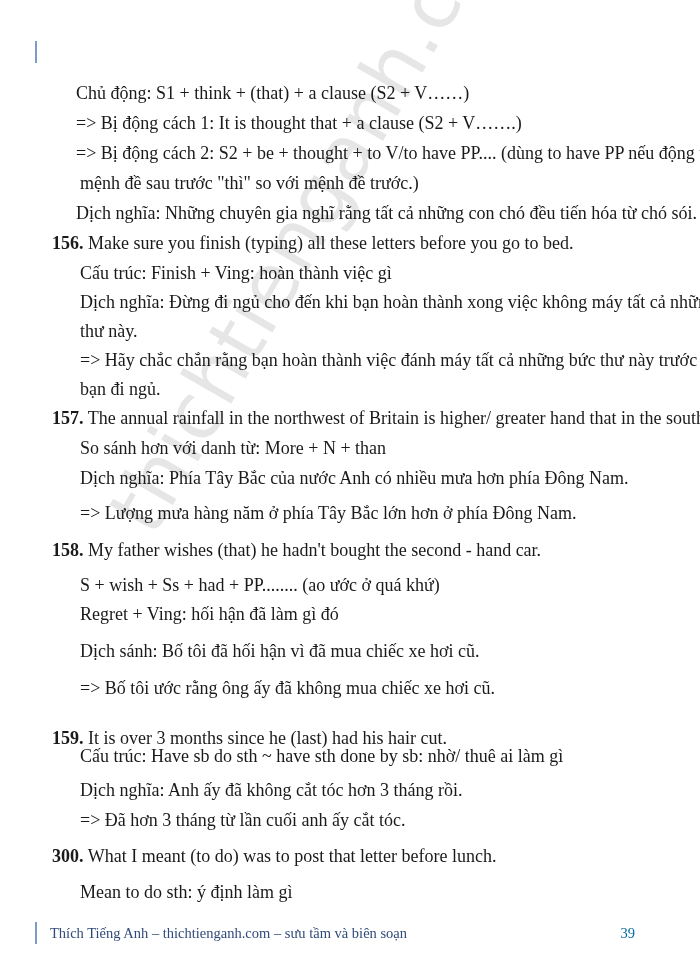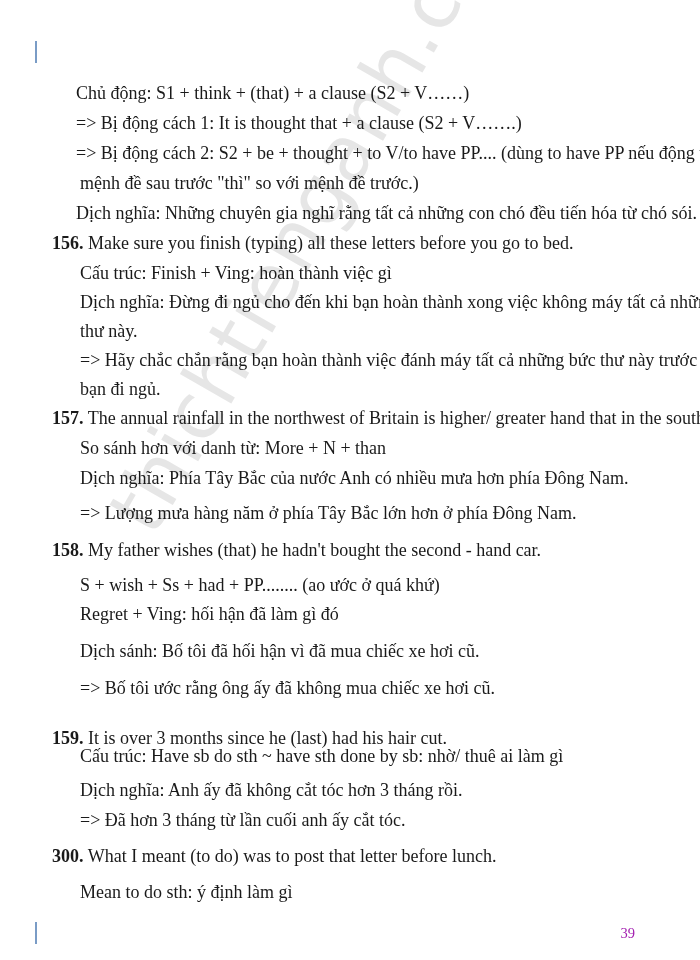--- a/index.html
+++ b/index.html
@@ -7,21 +7,21 @@
       width: 700px; height: 960px; background: #ffffff; position: relative; overflow: hidden;
       font-family: "Liberation Serif", "DejaVu Serif", serif; color: #1a1a1a;
     }
     .header, .footer {
       position: absolute; left: 35px; display: flex; align-items: center;
       font-size: 14.5px; color: #2f4a7a;
     }
     .header { top: 41px; }
     .footer { top: 922px; width: 600px; }
     .bar { width: 2px; height: 22px; background: #7a9cc6; margin-right: 13px; }
-    .footer .page-num { margin-left: auto; color: #a21caf; }
+    .footer .page-num { margin-left: auto; color: #0369a1; }
     .content { position: absolute; left: 0; top: 0; width: 700px; }
     .line { position: absolute; font-size: 18px; white-space: nowrap; }
     .l1 { left: 76px; }
     .l2 { left: 80px; }
     .num { left: 52px; text-align: right; }
     .num b { font-weight: bold; }
     .italic { }
     .watermark {
       position: absolute; left: 130px; top: 480px; font-family: "DejaVu Sans", sans-serif;
       font-size: 78px; color: #e6e6e6; transform: rotate(-60deg); transform-origin: left center;
@@ -84,14 +84,15 @@
 
   <div class="line num" style="top:846px">
     <b>300.</b>
     <span>What I meant (to do) was to post that letter before lunch.</span>
   </div>
   <div class="line l2" style="top:882px">Mean to do sth: ý định làm gì</div>
 </div>
 
 <div class="footer">
   <span class="bar"></span>
+  <span>Thích Tiếng Anh – thichtienganh.com – sưu tầm và biên soạn</span>
   <span class="page-num">39</span>
 </div>
 
 </body></html>

